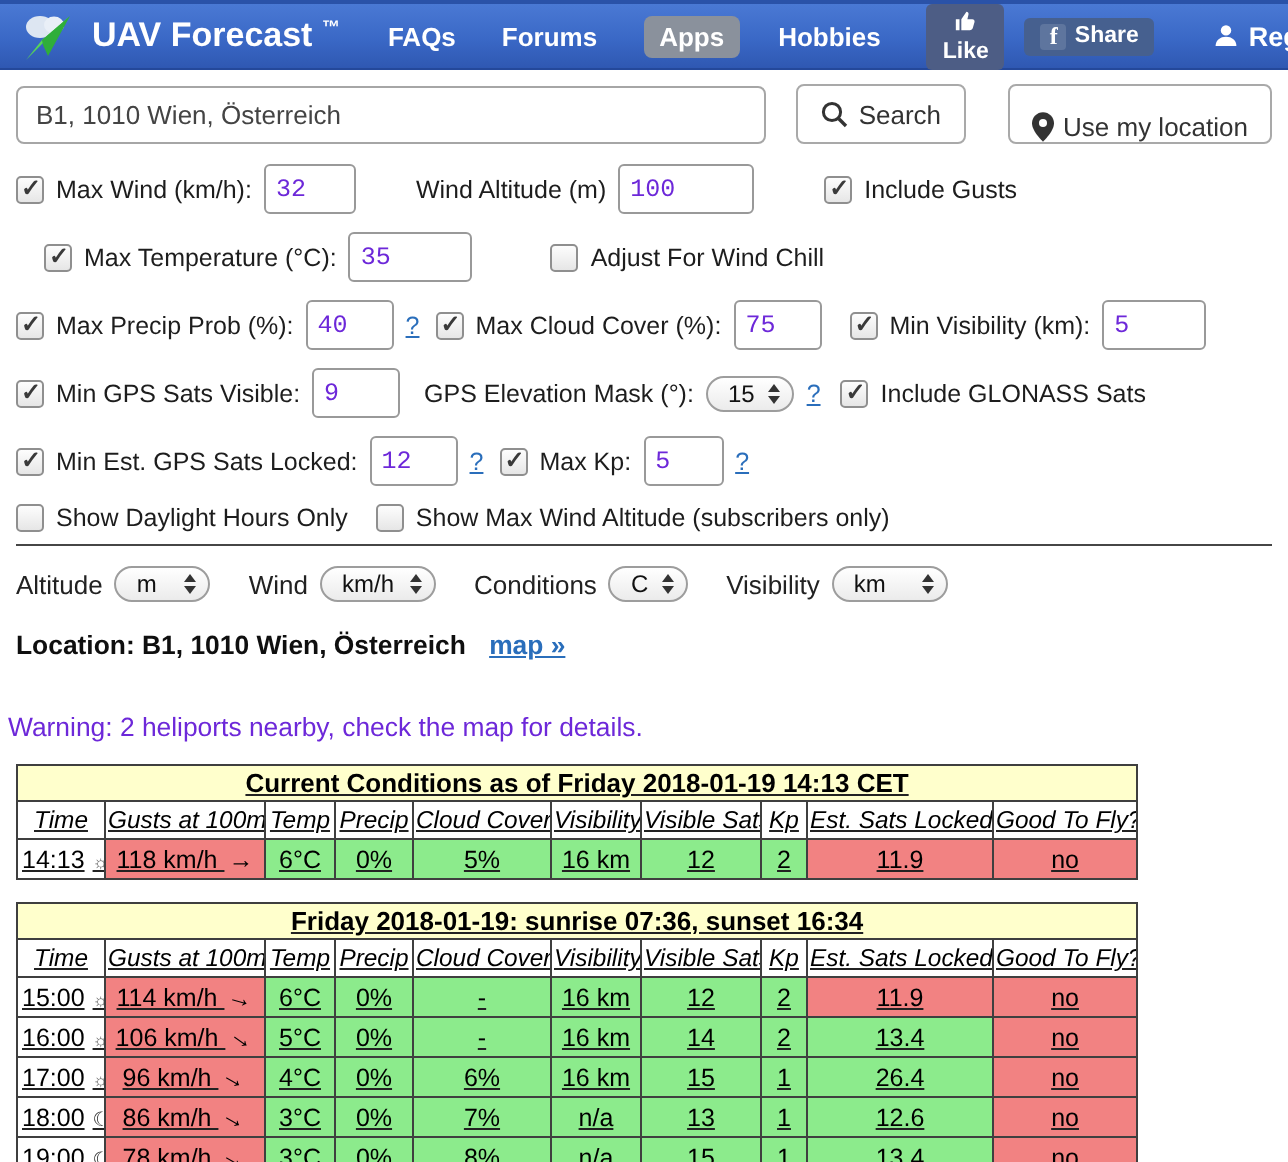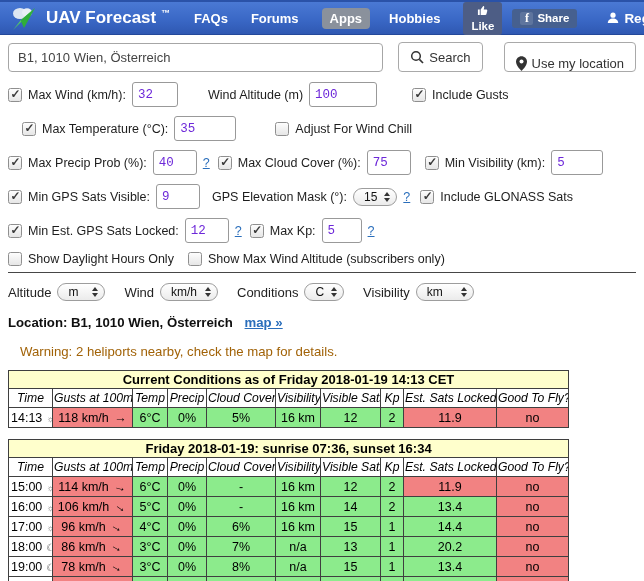--- a/index.html
+++ b/index.html
@@ -49,24 +49,24 @@
   .arrows { display:inline-flex; flex-direction:column; gap:2px; }
   .arrows i { width:0; height:0; border-left:3.5px solid transparent; border-right:3.5px solid transparent; }
   .arrows .up { border-bottom:4px solid #333; }
   .arrows .dn { border-top:4px solid #333; }
   hr.divider { border:none; border-top:1px solid #464646; margin:4px 8px 10px 8px; }
   
   .units-row { display:flex; align-items:center; padding:0 8px; font-size:13px; }
   .units-row .grp { margin-right:19px; }
   .loc-line { padding:0 8px; margin-top:14px; font-size:13.2px; font-weight:bold; color:#0f0f0f; }
   .map-link { color:#2a6ebb; text-decoration:underline; margin-left:8px; cursor:pointer; }
-  .warning { padding:0 20px; margin-top:14px; font-size:13.2px; color:#a16207; }
+  .warning { padding:0 4px; margin-top:26px; font-size:13.2px; color:#6d28d9; }
   
   #tables { padding:0 8px; margin-top:11px; }
-  table { border-collapse:collapse; table-layout:fixed; width:560px; margin-bottom:11px; }
+  table { border-collapse:collapse; table-layout:fixed; width:560px; margin-bottom:11px;text-decoration:underline; }
   td, th { border:1px solid #3f3f3f; text-align:center; white-space:nowrap; overflow:hidden; }
   .t-title { background:#ffffcc; font-weight:bold; font-size:13px; padding:1px 2px; }
   th { font-style:italic; font-weight:normal; font-size:12.2px; padding:2px 1px; color:#000; }
   td { font-size:12.5px; padding:2.5px 2px; color:#000; }
   .c-time { background:#fff; }
   .cell-good { background:#8ceb8c; }
   .cell-bad  { background:#f28282; }
   .ti { margin-left:4px; color:#666; font-size:9px; }
   .ti.night { color:#333; font-size:10px; }
   .arrow { display:inline-block; margin-left:2px; }
@@ -386,33 +386,33 @@
         </tr>
         <tr>
           <td class="c-time">17:00<span class="ti day">☼</span></td>
           <td class="cell-bad">96 km/h <span class="arrow" style="transform: rotate(30deg);">→</span></td>
           <td class="cell-good">4°C</td>
           <td class="cell-good">0%</td>
           <td class="cell-good">6%</td>
           <td class="cell-good">16 km</td>
           <td class="cell-good">15</td>
           <td class="cell-good">1</td>
-          <td class="cell-good">14.4</td>
+          <td class="cell-good">26.4</td>
           <td class="cell-bad">no</td>
         </tr>
         <tr>
           <td class="c-time">18:00<span class="ti night">☾</span></td>
           <td class="cell-bad">86 km/h <span class="arrow" style="transform: rotate(30deg);">→</span></td>
           <td class="cell-good">3°C</td>
           <td class="cell-good">0%</td>
           <td class="cell-good">7%</td>
           <td class="cell-good">n/a</td>
           <td class="cell-good">13</td>
           <td class="cell-good">1</td>
-          <td class="cell-good">20.2</td>
+          <td class="cell-good">12.6</td>
           <td class="cell-bad">no</td>
         </tr>
         <tr>
           <td class="c-time">19:00<span class="ti night">☾</span></td>
           <td class="cell-bad">78 km/h <span class="arrow" style="transform: rotate(30deg);">→</span></td>
           <td class="cell-good">3°C</td>
           <td class="cell-good">0%</td>
           <td class="cell-good">8%</td>
           <td class="cell-good">n/a</td>
           <td class="cell-good">15</td>

